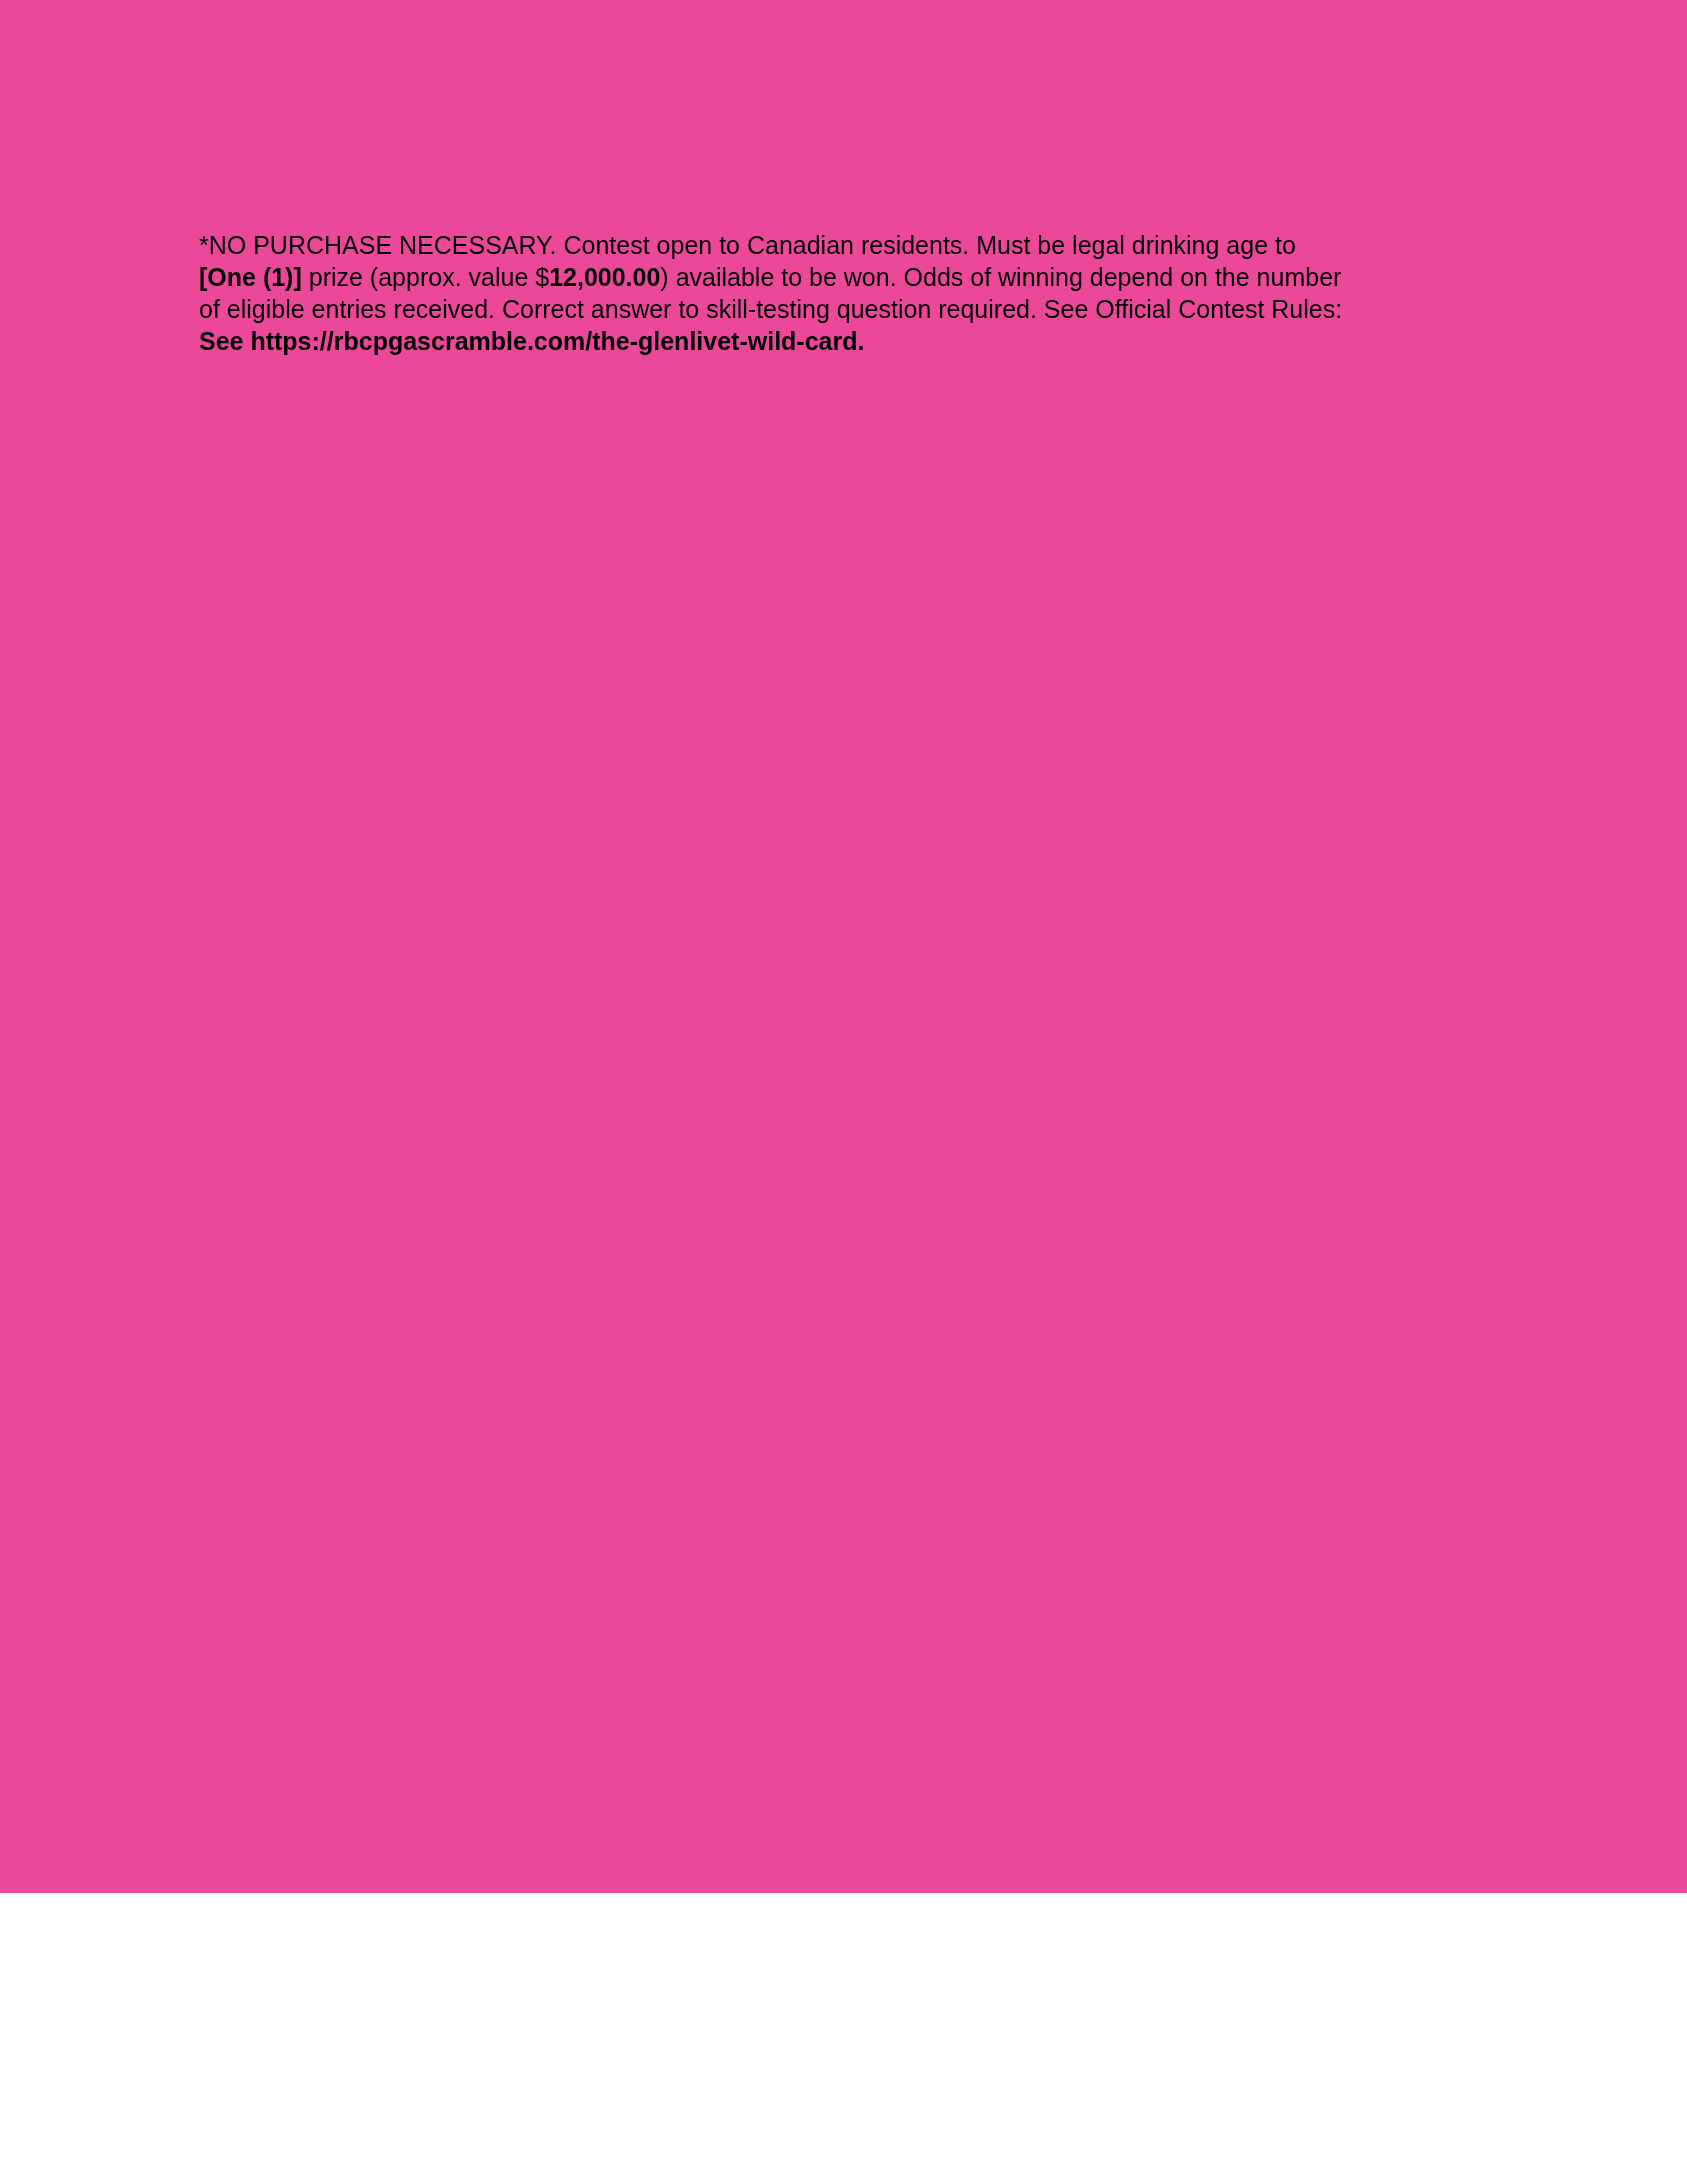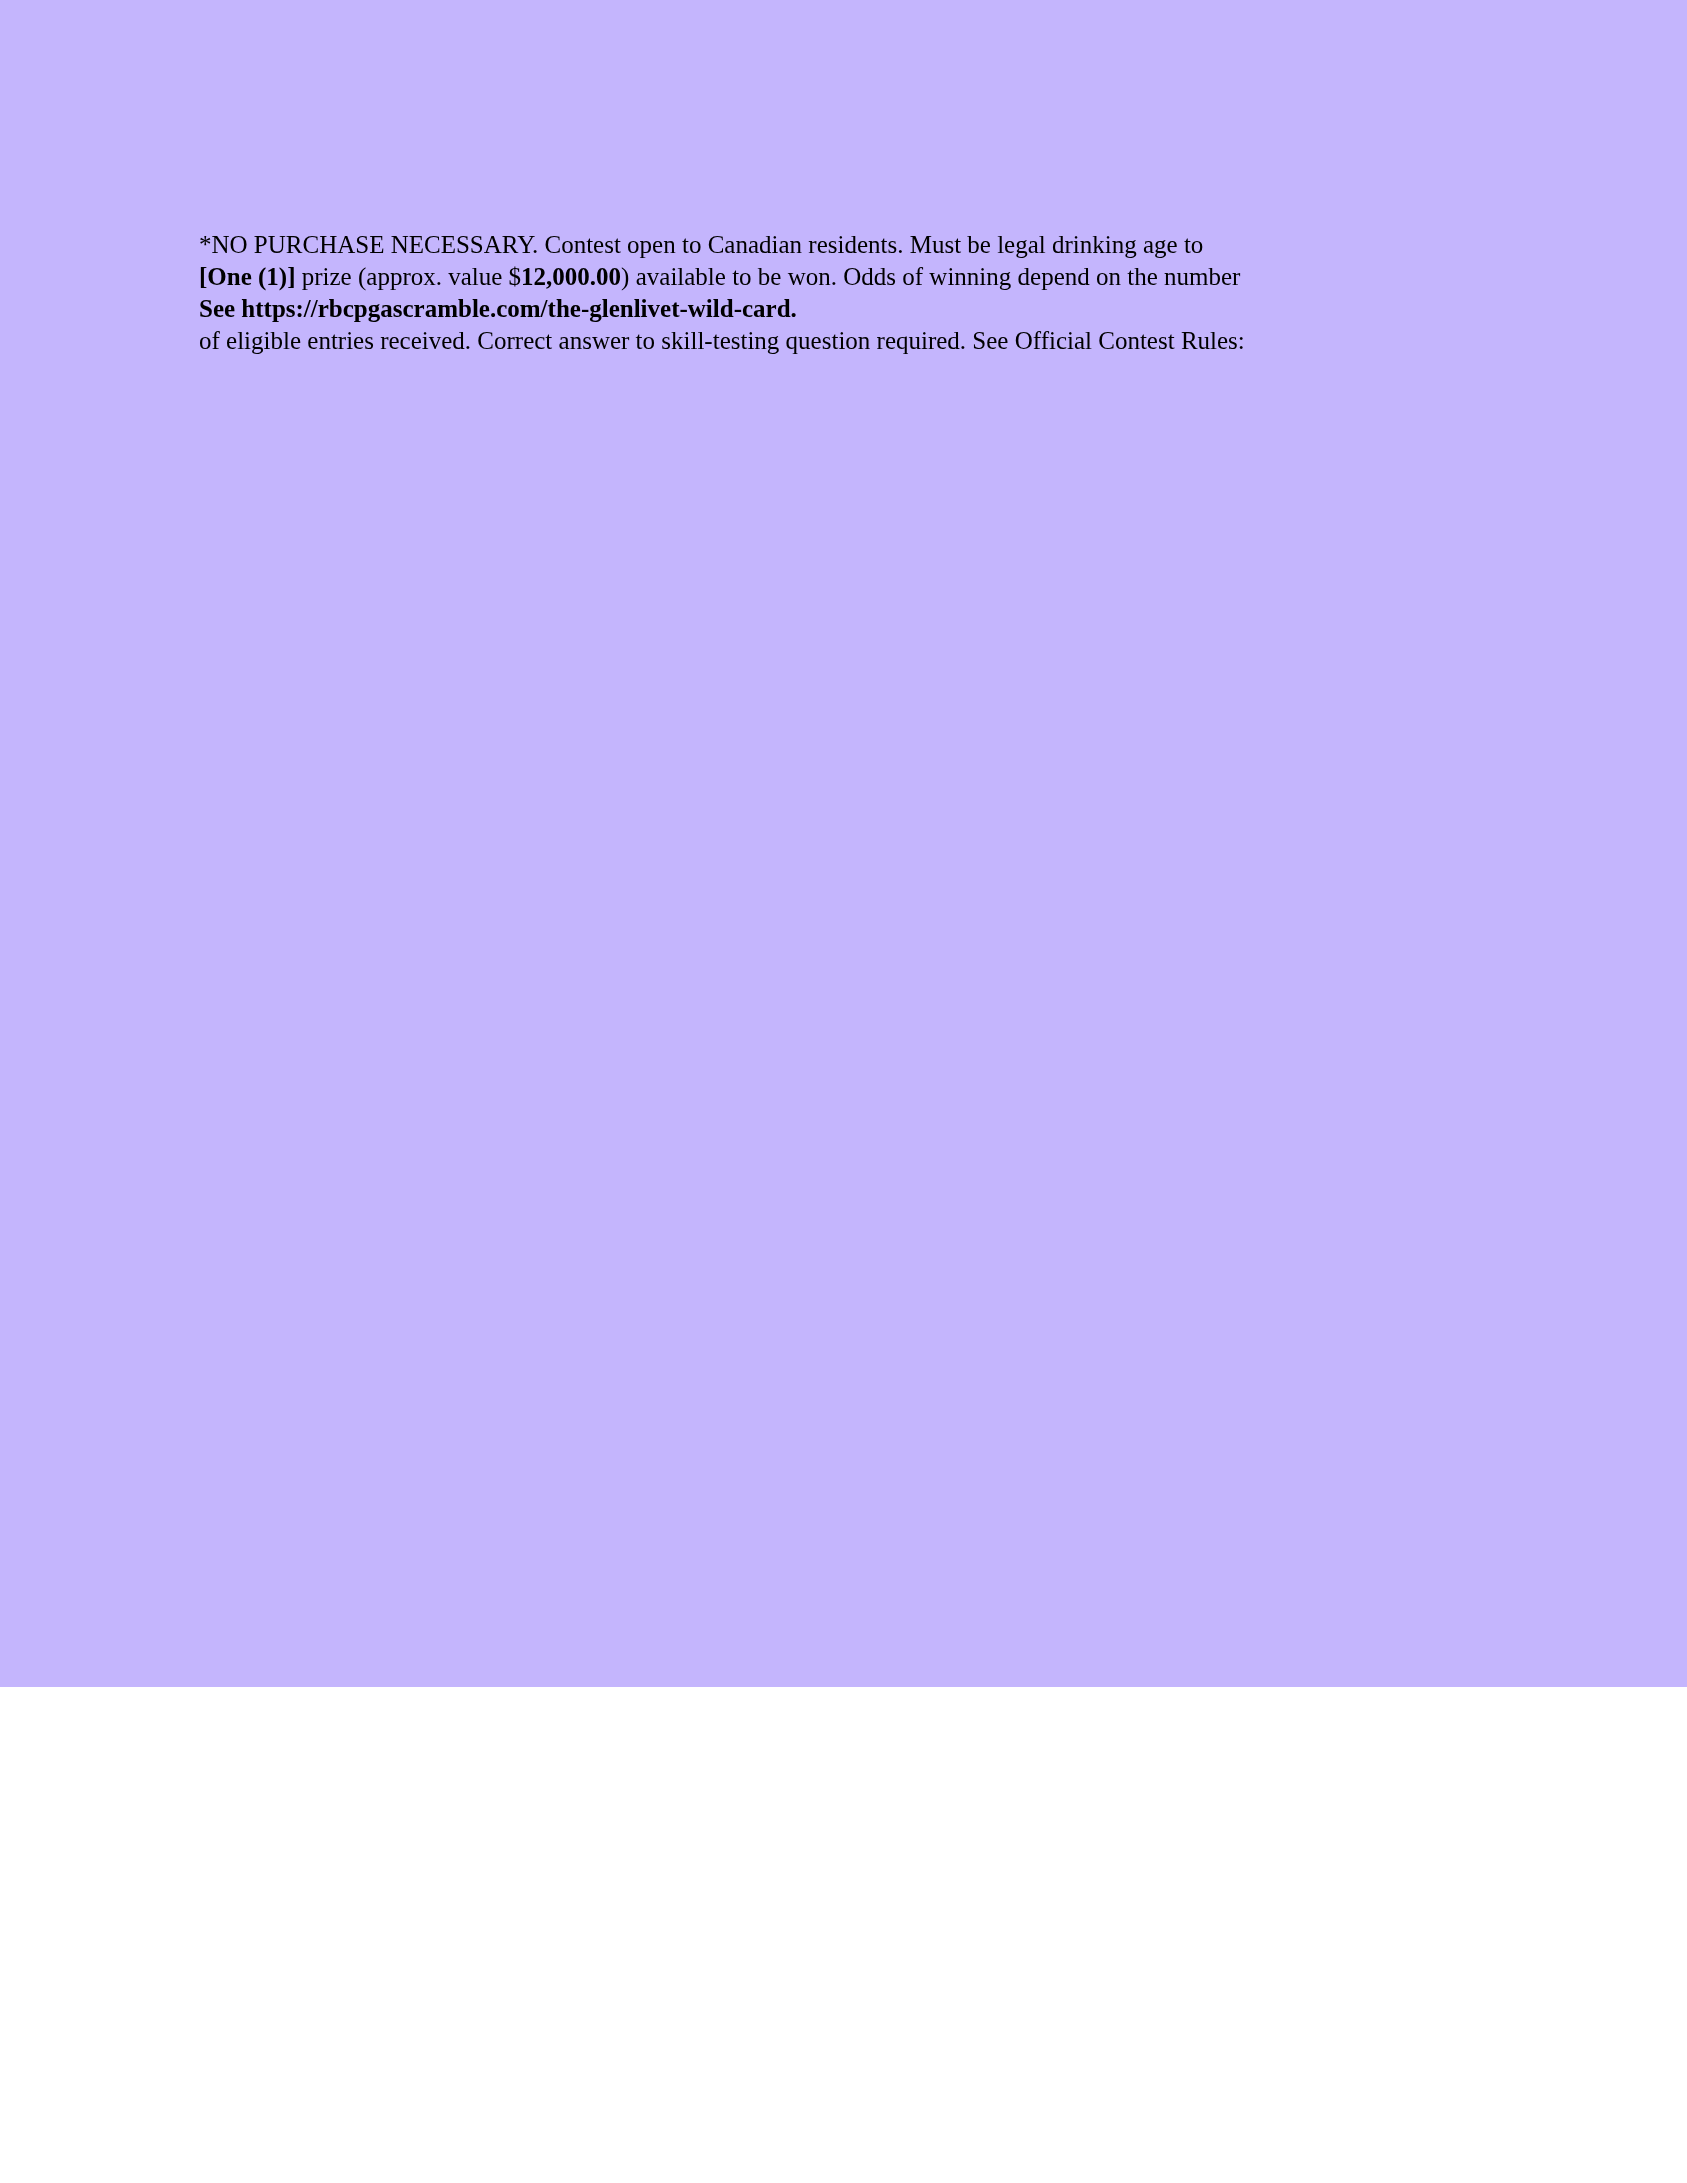--- a/index.html
+++ b/index.html
@@ -3,24 +3,24 @@
 <meta charset="utf-8">
 <style>
   html, body {
     margin: 0;
     padding: 0;
     background: #ffffff;
   }
   .page {
     position: relative;
     width: 1687px;
-    height: 1687px;
-    background: #c4b5fd;
+    height: 1893px;
+    background: #ec4899;
     overflow: hidden;
-    font-family: Liberation Serif, serif;
+    font-family: Liberation Sans, sans-serif;
   }
   .legal-paragraph {
     position: absolute;
     left: 199px;
     top: 229px;
     width: 1282px;
     color: #000000;
     font-size: 25px;
     line-height: 32px;
     letter-spacing: 0px;
@@ -31,17 +31,17 @@
   .seg { font-weight: 400; }
   .seg.bold { font-weight: 700; }
 </style>
 </head>
 <body>
 
 <div class="page">
   <div class="legal-paragraph">
       <div class="line"><span class="seg">*NO PURCHASE NECESSARY. Contest open to Canadian residents. Must be legal drinking age to</span></div>
       <div class="line"><span class="seg bold">[One (1)]</span><span class="seg"> prize (approx. value $</span><span class="seg bold">12,000.00</span><span class="seg">) available to be won. Odds of winning depend on the number</span></div>
+      <div class="line"><span class="seg">of eligible entries received. Correct answer to skill-testing question required. See Official Contest Rules:</span></div>
       <div class="line"><span class="seg bold">See https://rbcpgascramble.com/the-glenlivet-wild-card.</span></div>
-      <div class="line"><span class="seg">of eligible entries received. Correct answer to skill-testing question required. See Official Contest Rules:</span></div>
     </div>
 </div>
 
 
 </body></html>

